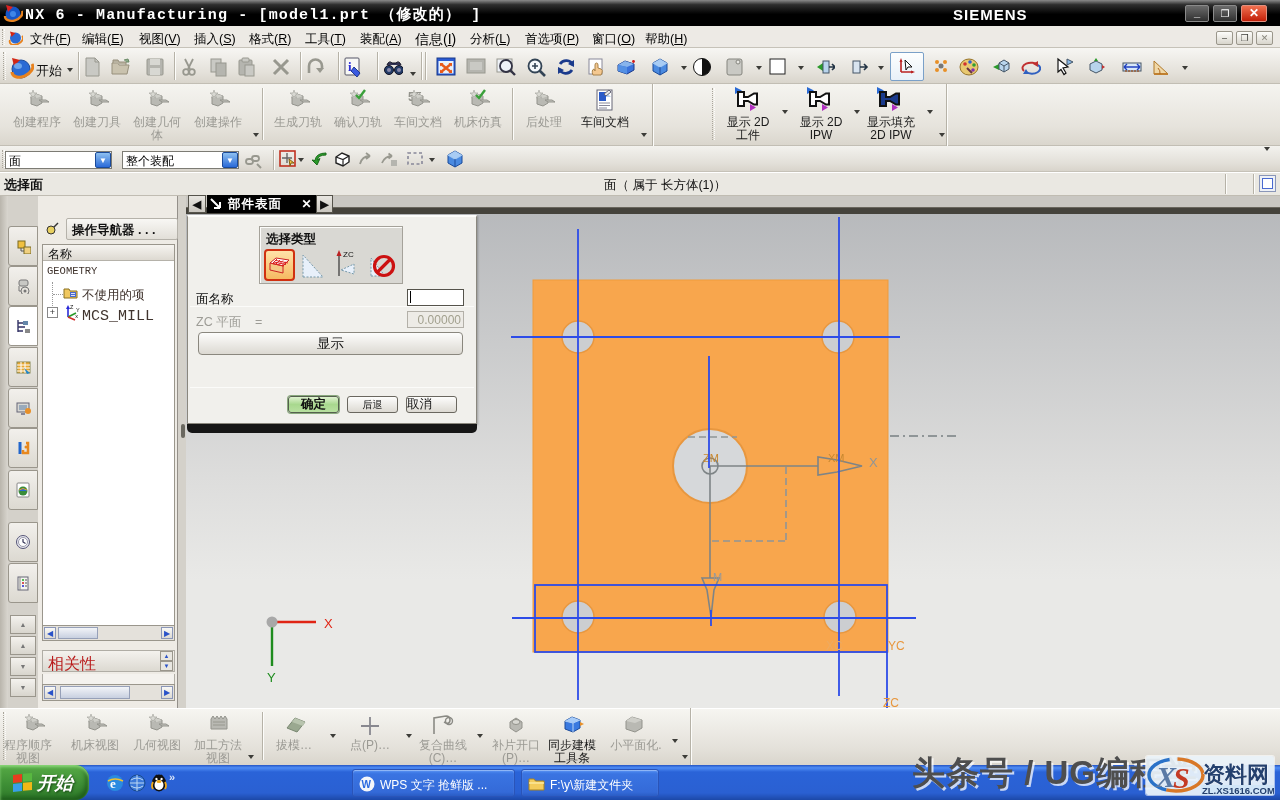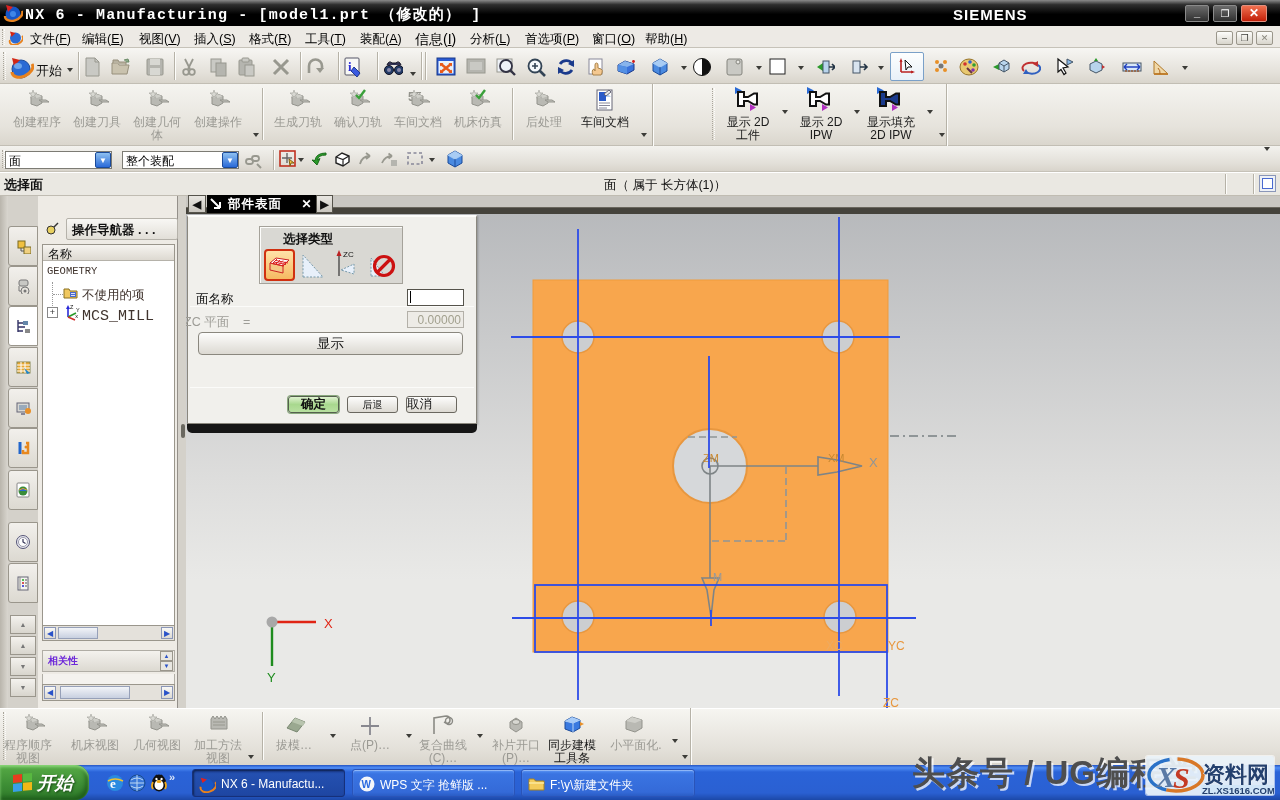--- a/index.html
+++ b/index.html
@@ -444,21 +444,21 @@
       <line x1="272" y1="622" x2="316" y2="622" stroke="#e02414" stroke-width="2.4"></line>
       <line x1="272" y1="622" x2="272" y2="666" stroke="#1e8c1e" stroke-width="2.4"></line>
       <circle cx="272" cy="622" r="5.5" fill="#a8a8a8"></circle>
       <text x="324" y="628" font-size="13" fill="#e02414" font-family="Liberation Sans">X</text>
       <text x="267" y="682" font-size="13" fill="#1e8c1e" font-family="Liberation Sans">Y</text>
     </svg>
 
 <div class="abs" style="left:187px;top:215px;width:290px;height:209px;background:#f1f0ec;border:1px solid #8a877e;border-top:2px solid #fdfdfb;box-shadow:1px 1px 2px rgba(0,0,0,0.25);"></div>
 <div class="abs" style="left:187px;top:424px;width:290px;height:9px;background:#161616;border-radius:0 0 5px 5px;"></div>
 <div class="abs" style="left:259px;top:226px;width:144px;height:58px;background:#d9d8d3;border:1px solid #a5a29a;box-shadow:inset 1px 1px 0 #fdfdfb;"></div>
-<div class="abs" style="left:266px;top:231px;width:70px;height:14px;font-size:12.5px;font-weight:bold;color:#111;margin-left:17px;">选择类型</div>
+<div class="abs" style="left:266px;top:231px;width:70px;height:14px;font-size:12.5px;font-weight:bold;color:#111;">选择类型</div>
 <div class="abs" style="left:264px;top:249px;width:31px;height:32px;background:linear-gradient(#ffe2a8,#f6ba62);border:2px solid #d03010;border-radius:4px;"></div>
 <svg class="abs" style="left:268px;top:255px" width="23" height="20" viewBox="0 0 23 20">
       <path d="M2 8 L8 3 L21 5 L15 11 Z" fill="#fff" stroke="#c22" stroke-width="1"></path>
       <path d="M2 8 L8 3 L21 5 L15 11 Z" fill="url(#)" stroke="none"></path>
       <path d="M2 8 L15 11 L15 18 L2 15 Z" fill="#f4c886" stroke="#c22" stroke-width="1"></path>
       <g stroke="#d22" stroke-width="1">
         <line x1="4" y1="8.5" x2="16" y2="11"></line>
         <line x1="6" y1="7" x2="18" y2="9.5"></line>
         <line x1="8" y1="5.5" x2="20" y2="8"></line>
         <line x1="5" y1="8" x2="9" y2="4"></line>
@@ -478,21 +478,21 @@
     </svg>
 <svg class="abs" style="left:368px;top:250px" width="28" height="30" viewBox="0 0 28 30">
       <path d="M3 26 L17 26 L3 8 Z" fill="#e8f0fa" stroke="#79a" stroke-width="1" stroke-dasharray="2,1.5"></path>
       <circle cx="16" cy="16" r="9.5" fill="none" stroke="#cc1111" stroke-width="3.2"></circle>
       <line x1="9.5" y1="22" x2="22.5" y2="9" stroke="#cc1111" stroke-width="3.2"></line>
     </svg>
 <div class="abs" style="left:196px;top:291px;width:80px;height:15px;font-size:12.5px;color:#111;">面名称</div>
 <div class="abs" style="left:407px;top:289px;width:57px;height:17px;background:#fff;border:1px solid #55534b;"></div>
 <div class="abs" style="left:410px;top:291px;width:1px;height:12px;background:#000;"></div>
 <div class="abs" style="left:190px;top:306px;width:284px;height:1px;background:#dbd8d2;border-bottom:1px solid #fbfbf9;"></div>
-<div class="abs" style="left:184px;top:314px;width:120px;height:15px;font-size:12.5px;color:#9d9c96;">ZC 平面&nbsp;&nbsp;&nbsp;&nbsp;=</div>
+<div class="abs" style="left:196px;top:314px;width:120px;height:15px;font-size:12.5px;color:#9d9c96;">ZC 平面&nbsp;&nbsp;&nbsp;&nbsp;=</div>
 <div class="abs" style="left:407px;top:311px;width:57px;height:17px;background:#edebe6;border:1px solid #b3b0a8;font-size:12px;color:#a2a08e;text-align:right;line-height:16px;padding-right:2px;">0.00000</div>
 <div class="abs" style="left:198px;top:332px;width:265px;height:23px;background:linear-gradient(#fdfdfc,#ececе8 45%,#dcd9d2);background:linear-gradient(#fdfdfc,#dcd9d2);border:1px solid #8a877e;border-radius:4px;font-size:13.5px;color:#111;text-align:center;line-height:21px;">显示</div>
 <div class="abs" style="left:190px;top:387px;width:284px;height:1px;background:#c9c6bf;border-bottom:1px solid #fbfbf9;"></div>
 <div class="abs" style="left:288px;top:396px;width:51px;height:17px;background:linear-gradient(#dff2d0,#a8d88e 50%,#b8e0a0);border:1px solid #55604e;border-radius:3px;box-shadow:0 0 0 1px #8aa87e;font-size:12.5px;font-weight:bold;color:#111;text-align:center;line-height:15px;">确定</div>
 <div class="abs" style="left:347px;top:396px;width:51px;height:17px;background:linear-gradient(#fdfdfc,#dcd9d2);border:1px solid #6a675f;border-radius:3px;font-size:10px;color:#111;text-align:center;line-height:15px;">后退</div>
 <div class="abs" style="left:406px;top:396px;width:51px;height:17px;background:linear-gradient(#fdfdfc,#dcd9d2);border:1px solid #6a675f;border-radius:3px;font-size:12.5px;color:#111;text-align:left;line-height:15px;">取消</div>
 
 <div class="abs" style="left:0px;top:196px;width:8px;height:512px;background:linear-gradient(90deg,#b9b5ac,#d9d6cf);"></div>
 <div class="abs" style="left:8px;top:226px;width:30px;height:40px;background:linear-gradient(#f2f0ec,#dcd9d1);border:1px solid #9a968c;border-radius:3px 0 0 3px;"></div>
 <svg class="abs" style="left:15px;top:238px" width="16" height="16" viewBox="0 0 16 16">
@@ -589,21 +589,21 @@
       <text x="8" y="4.5" font-size="5.5" fill="#111">Z</text>
       <text x="14" y="8" font-size="5.5" fill="#111">Y</text>
       <text x="13.2" y="14" font-size="5.5" fill="#111">x</text>
     </svg>
 <div class="abs" style="left:82px;top:308px;width:90px;height:14px;font-family:'Liberation Mono',monospace;font-size:15px;color:#40342e;">MCS_MILL</div>
 <div class="abs" style="left:42px;top:625px;width:133px;height:16px;background:#e4e1db;border:1px solid #9a968c;"></div>
 <div class="abs" style="left:44px;top:627px;width:12px;height:12px;background:linear-gradient(#f8f8f6,#dcd9d2);border:1px solid #8a96b8;color:#2a52c8;font-size:8px;line-height:11px;text-align:center;">◀</div>
 <div class="abs" style="left:58px;top:627px;width:40px;height:12px;background:linear-gradient(#f2f4f8,#c8d0e0);border:1px solid #96a0b8;"></div>
 <div class="abs" style="left:161px;top:627px;width:12px;height:12px;background:linear-gradient(#f8f8f6,#dcd9d2);border:1px solid #8a96b8;color:#2a52c8;font-size:8px;line-height:11px;text-align:center;">▶</div>
 <div class="abs" style="left:42px;top:650px;width:133px;height:22px;background:linear-gradient(#f4f2ee,#dcd9d1);border:1px solid #b0ada5;"></div>
-<div class="abs" style="left:48px;top:654px;width:80px;height:15px;font-size:10px;font-weight:bold;color:#6d28d9;">相关性</div>
+<div class="abs" style="left:48px;top:654px;width:80px;height:15px;font-size:16px;font-weight:normal;color:#b91c1c;">相关性</div>
 <div class="abs" style="left:160px;top:651px;width:13px;height:10px;background:#e8e6e0;border:1px solid #9a968c;color:#2a52c8;font-size:6px;text-align:center;line-height:9px;">▲</div>
 <div class="abs" style="left:160px;top:661px;width:13px;height:10px;background:#e8e6e0;border:1px solid #9a968c;color:#2a52c8;font-size:6px;text-align:center;line-height:9px;">▼</div>
 <div class="abs" style="left:42px;top:674px;width:133px;height:10px;background:#f4f2ee;border-left:1px solid #b0ada5;border-right:1px solid #b0ada5;"></div>
 <div class="abs" style="left:42px;top:684px;width:133px;height:17px;background:#e4e1db;border:1px solid #9a968c;"></div>
 <div class="abs" style="left:44px;top:686px;width:12px;height:13px;background:linear-gradient(#f8f8f6,#dcd9d2);border:1px solid #8a96b8;color:#2a52c8;font-size:8px;line-height:12px;text-align:center;">◀</div>
 <div class="abs" style="left:60px;top:686px;width:70px;height:13px;background:linear-gradient(#f2f4f8,#c8d0e0);border:1px solid #96a0b8;"></div>
 <div class="abs" style="left:161px;top:686px;width:12px;height:13px;background:linear-gradient(#f8f8f6,#dcd9d2);border:1px solid #8a96b8;color:#2a52c8;font-size:8px;line-height:12px;text-align:center;">▶</div>
 
 <div class="abs" style="left:0;top:708px;width:1280px;height:57px;background:linear-gradient(#f6f5f1,#e4e1da 70%,#d9d5cc);border-top:1px solid #fff;"></div>
 <div class="abs grip" style="left:3px;top:712px;width:3px;height:48px"></div>
@@ -695,36 +695,28 @@
 <svg class="abs" style="left:150px;top:773px" width="18" height="19" viewBox="0 0 18 19">
       <ellipse cx="9" cy="10" rx="7" ry="8.5" fill="#111"></ellipse>
       <ellipse cx="9" cy="12" rx="4.5" ry="5" fill="#fff"></ellipse>
       <circle cx="6.5" cy="6" r="1.2" fill="#fff"></circle>
       <circle cx="11.5" cy="6" r="1.2" fill="#fff"></circle>
       <path d="M6 2 L8 5 M12 2 L10 5" stroke="#111" stroke-width="1.6"></path>
       <ellipse cx="9" cy="8.5" rx="2.5" ry="1.6" fill="#f0a818"></ellipse>
       <path d="M3 9 Q1 13 3 16 M15 9 Q17 13 15 16" stroke="#f0a818" stroke-width="1.8" fill="none"></path>
     </svg>
 <div class="abs" style="left:169px;top:771px;color:#d8e4f8;font-size:11px;font-weight:bold;">»</div>
-<div class="abs" style="left:192px;top:769px;width:153px;height:28px;background:linear-gradient(#1a3e96,#2450b0 15%,#1e46a2);border:1px solid #16307a;border-radius:3px;box-shadow:inset 1px 1px 2px rgba(0,0,0,0.5);overflow:hidden;">
-      <svg class="abs" style="left:5px;top:5px" width="18" height="18" viewBox="0 0 20 20">
-        <circle cx="10" cy="11" r="7" fill="#1656c8"></circle>
-        <path d="M3 13 A 9 6 -20 1 0 19 8" fill="none" stroke="#e8821e" stroke-width="2.2"></path>
-        <path d="M3 3 L10 5 L5 9 Z" fill="#d22"></path>
-      </svg>
-      <span class="abs" style="left:28px;top:7px;color:#fff;font-size:12px;white-space:nowrap;">NX 6 - Manufactu...</span>
-    </div>
 <div class="abs" style="left:352px;top:769px;width:163px;height:28px;background:linear-gradient(#5290f4,#3a74e2 15%,#346ad8 85%,#2a5cc4);border:1px solid #2a54b8;border-radius:3px;box-shadow:inset 0 1px 1px rgba(255,255,255,0.4);overflow:hidden;">
       <svg class="abs" style="left:6px;top:6px" width="16" height="16" viewBox="0 0 16 16">
         <circle cx="8" cy="8" r="7.5" fill="#f4f6fa"></circle>
         <text x="2.5" y="11.5" font-size="10" font-weight="bold" fill="#2a6ae0" font-family="Liberation Sans">W</text>
       </svg>
       <span class="abs" style="left:27px;top:7px;color:#fff;font-size:12px;white-space:nowrap;">WPS 文字 抢鲜版 ...</span>
     </div>
-<div class="abs" style="left:521px;top:769px;width:174px;height:28px;background:linear-gradient(#5290f4,#3a74e2 15%,#346ad8 85%,#2a5cc4);border:1px solid #2a54b8;border-radius:3px;box-shadow:inset 0 1px 1px rgba(255,255,255,0.4);overflow:hidden;">
+<div class="abs" style="left:521px;top:769px;width:138px;height:28px;background:linear-gradient(#5290f4,#3a74e2 15%,#346ad8 85%,#2a5cc4);border:1px solid #2a54b8;border-radius:3px;box-shadow:inset 0 1px 1px rgba(255,255,255,0.4);overflow:hidden;">
       <svg class="abs" style="left:6px;top:7px" width="17" height="14" viewBox="0 0 17 14">
         <path d="M1 2 L6 2 L7.5 4 L16 4 L16 13 L1 13 Z" fill="#f4cc5c" stroke="#a8821e"></path>
         <path d="M1 6 L16 6" stroke="#fce89c" stroke-width="1.5"></path>
       </svg>
       <span class="abs" style="left:28px;top:7px;color:#fff;font-size:12px;white-space:nowrap;">F:\y\新建文件夹</span>
     </div>
 
 <div class="abs" style="left:912px;top:751px;font-size:33px;font-weight:bold;color:#4e4e4e;text-shadow:2px 2px 0 rgba(255,255,255,0.75);letter-spacing:1px;white-space:nowrap;">头条号 / UG编程学</div>
 <div class="abs" style="left:1146px;top:756px;width:128px;height:39px;background:rgba(235,243,250,0.93);border-radius:2px;box-shadow:0 0 0 1px rgba(255,255,255,0.6);overflow:hidden;"><svg width="128" height="39" viewBox="0 0 128 39">
         <ellipse cx="30" cy="19" rx="27" ry="16" fill="none" stroke="#d87828" stroke-width="3.5" stroke-dasharray="44,60"></ellipse>

